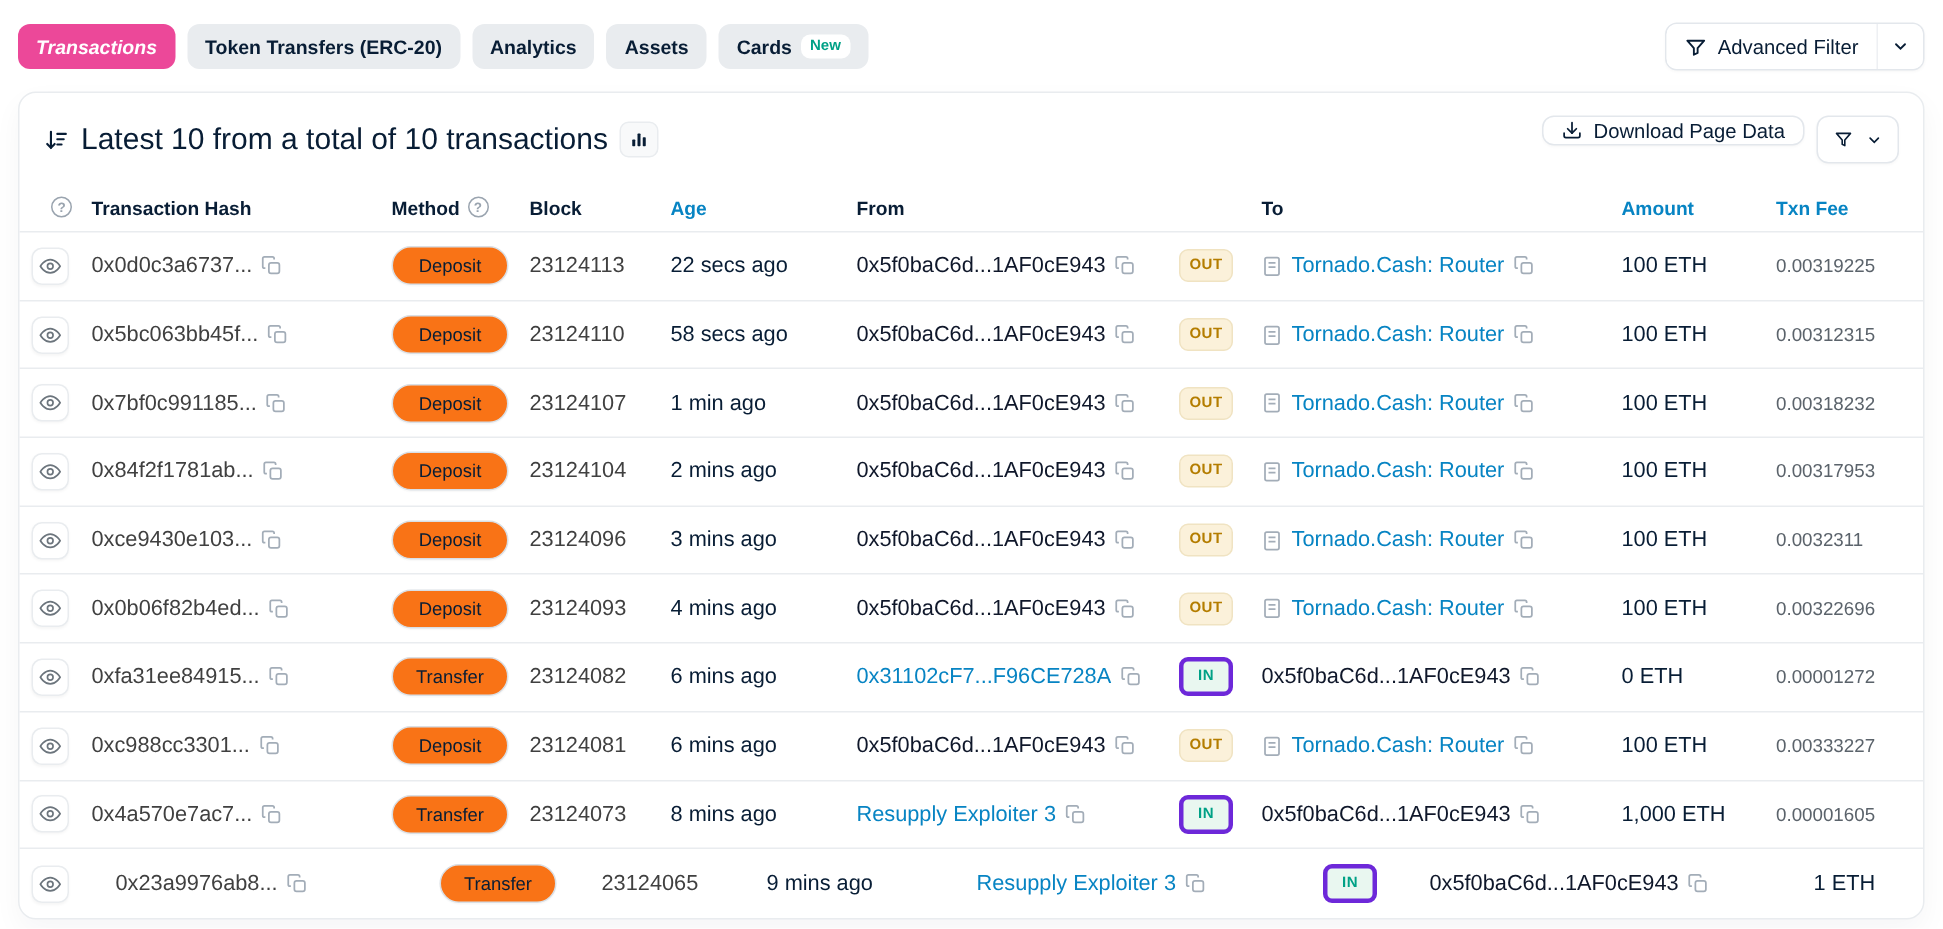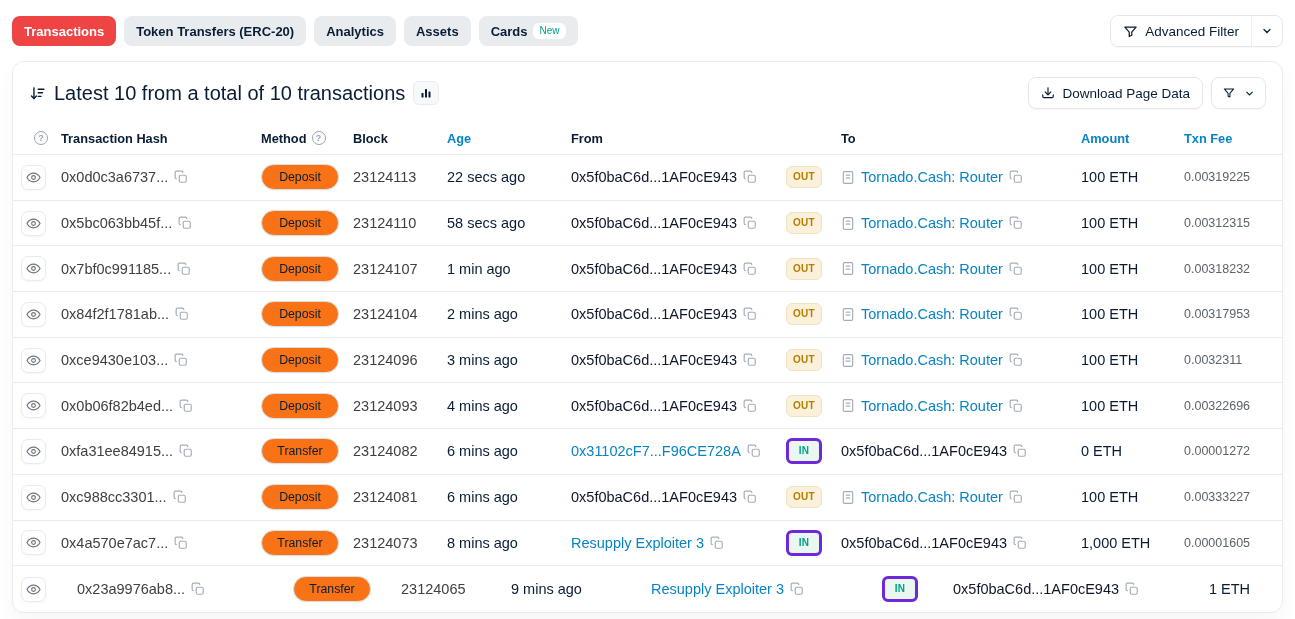--- a/index.html
+++ b/index.html
@@ -6,41 +6,41 @@
   html,body { width:1295px; height:619px; background:#fff; overflow:hidden;
     font-family:"Liberation Sans", sans-serif; color:#081d35; }
 
   
   .tabbar { display:flex; align-items:center; justify-content:space-between;
     padding:15px 12px 0 12px; }
   .tabs { display:flex; gap:8px; align-items:center; }
   .tab { display:flex; align-items:center; gap:6px; height:30px; padding:0 12px;
     background:#e9ecef; border:none; border-radius:8px; font-size:13px; font-weight:700;
     color:#081d35; cursor:pointer; font-family:inherit; }
-  .tab.active { background:#ef4444; color:#fff; }
-  .new-pill { background:#fff; color:#00a186; font-size:10px; font-weight:400;
+  .tab.active { background:#ec4899; color:#fff;font-style:italic; }
+  .new-pill { background:#fff; color:#00a186; font-size:10px; font-weight:700;
     border-radius:6px; padding:3px 6px; line-height:1; }
   .adv-group { display:flex; align-items:stretch; height:32px; border:1px solid #e3e7ec;
     border-radius:8px; background:#fff; overflow:hidden; box-shadow:0 1px 2px rgba(0,0,0,.03); }
   .adv-main { display:flex; align-items:center; gap:7px; padding:0 12px; border:none;
     background:#fff; font-size:13.5px; color:#081d35; cursor:pointer; font-family:inherit; }
   .adv-caret { display:flex; align-items:center; padding:0 9px; border:none;
     border-left:1px solid #eef0f3; background:#fff; cursor:pointer; }
 
   
   .card { margin:14px 12px 0 12px; background:#fff; border:1px solid #e9ecef;
     border-radius:12px; box-shadow:0 .5rem 1.2rem rgba(18,29,39,.04); }
   .card-header { display:flex; align-items:center; justify-content:space-between;
     padding:15px 16px 13px 16px; }
   .summary { display:flex; align-items:center; gap:8px; font-size:20px; color:#081d35; }
   .icon-btn { display:inline-flex; align-items:center; justify-content:center;
     width:26px; height:24px; background:#f8f9fa; border:1px solid #e9ecef; border-radius:6px;
     cursor:pointer; }
   .hdr-actions { display:flex; gap:8px; }
-  .dl-btn { display:flex; align-items:center; gap:7px; height:32px; padding:0 12px;
+  .dl-btn { display:flex; align-items:center; gap:7px; height:20px; padding:0 12px;
     background:#fff; border:1px solid #e3e7ec; border-radius:8px; font-size:13.5px;
     color:#081d35; cursor:pointer; font-family:inherit; box-shadow:0 1px 2px rgba(0,0,0,.03); }
   .filter-group { display:flex; align-items:center; gap:8px; height:32px; padding:0 10px;
     background:#fff; border:1px solid #e3e7ec; border-radius:8px; cursor:pointer;
     box-shadow:0 1px 2px rgba(0,0,0,.03); }
 
   
   .grid-row { display:grid;
     grid-template-columns:40px 200px 92px 94px 124px 215px 55px 240px 103px 1fr;
     align-items:center; padding:0 8px; }

